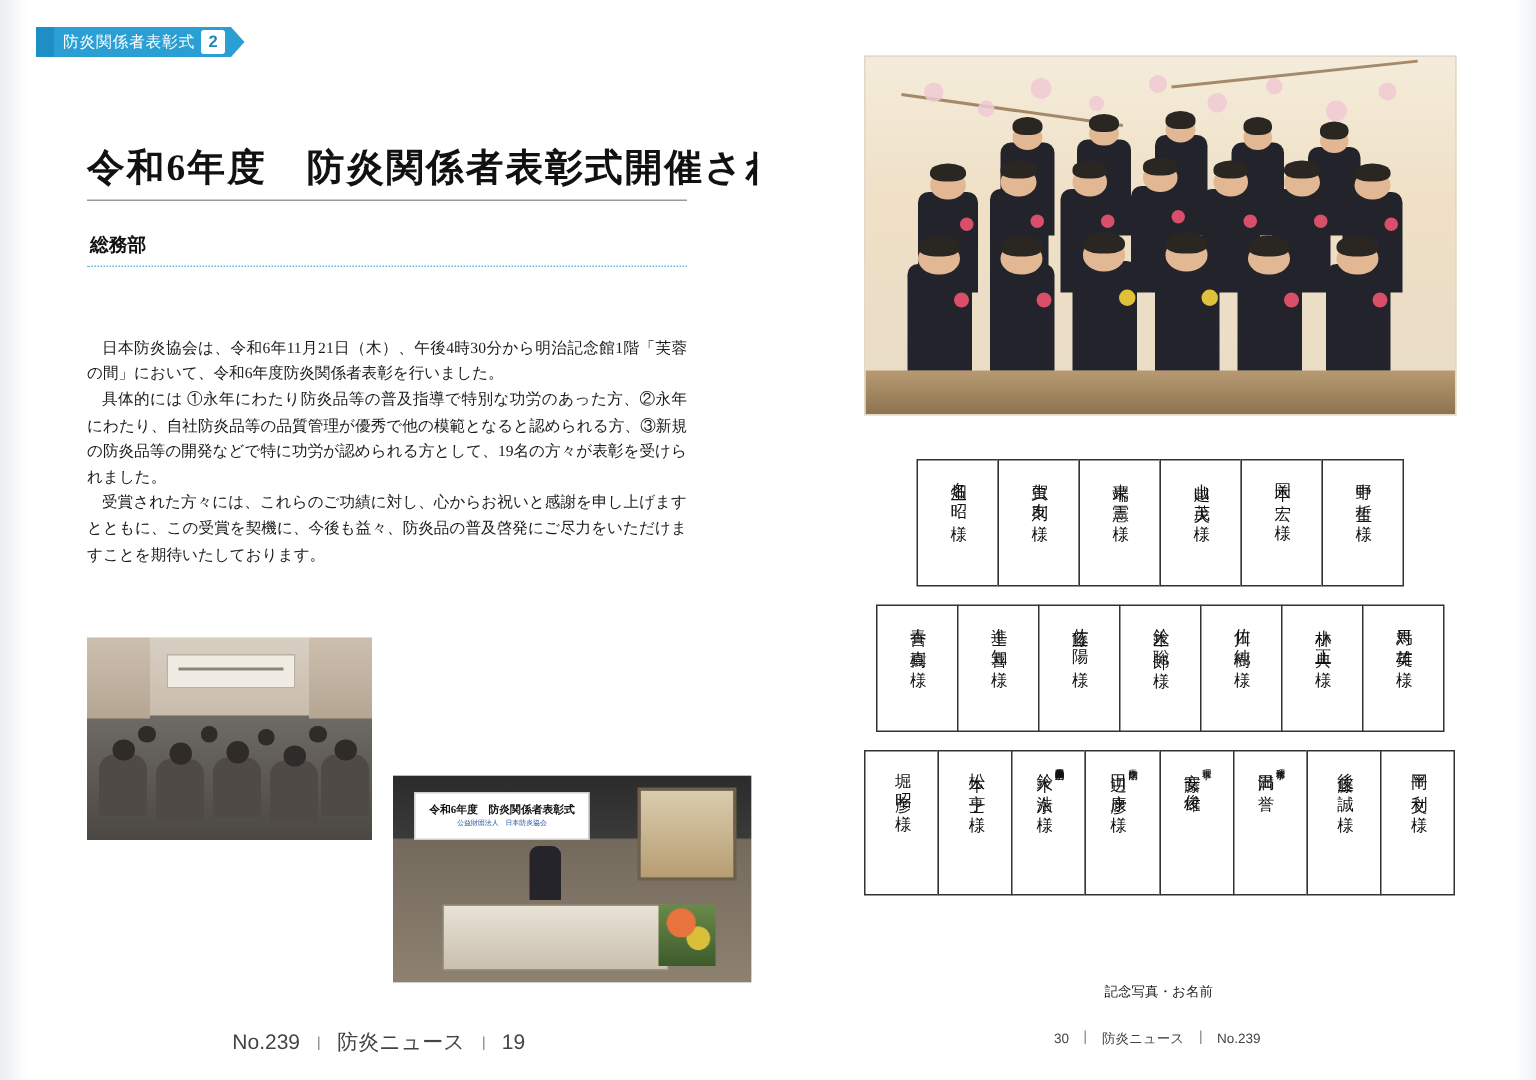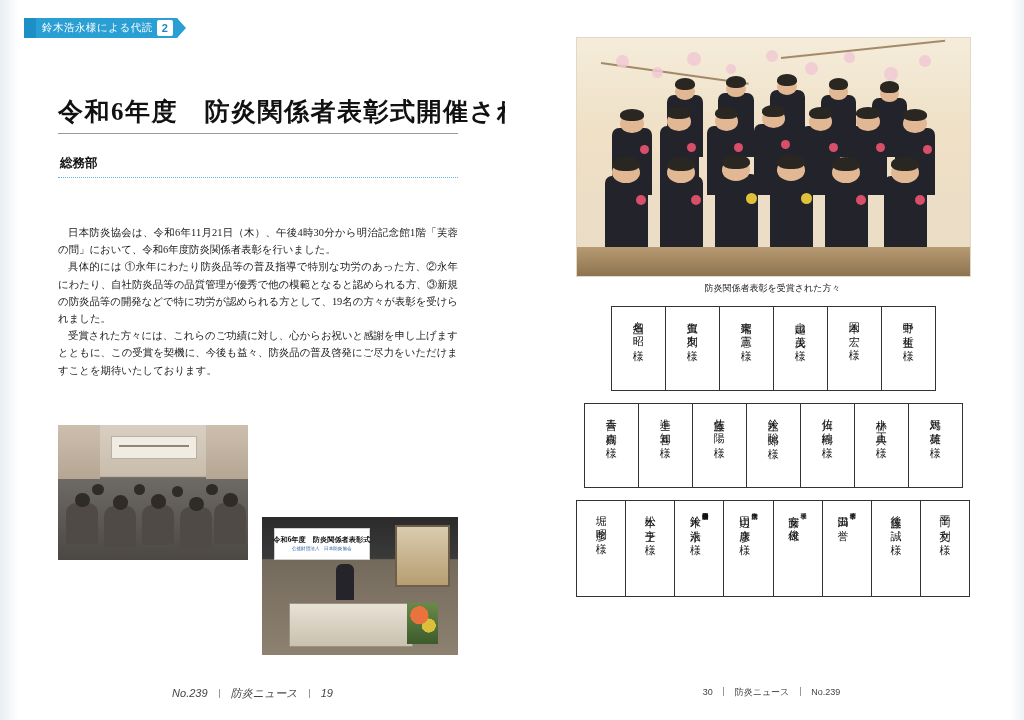--- a/index.html
+++ b/index.html
@@ -155,20 +155,21 @@
     left: 58px;
     top: 425px;
     width: 190px;
     height: 135px;
   }
   .photo-2 {
     left: 262px;
     top: 517px;
     width: 196px;
     height: 138px;
+    padding-left: 43px;
   }
   
   .hall {
     position: absolute;
     inset: 0;
     background: linear-gradient(to bottom, #d8cfc3 0%, #c9bcab 38%, #6e6a66 39%, #4b4743 100%);
   }
   .hall-screen {
     position: absolute;
     left: 28%;
@@ -272,24 +273,23 @@
     background: radial-gradient(circle at 40% 30%, #e8733c 0 26%, transparent 27%),
                 radial-gradient(circle at 70% 55%, #d9bf3a 0 22%, transparent 23%),
                 linear-gradient(to bottom, #6a8a4a, #3d5a2c);
   }
   .page-footer-left {
     position: absolute;
     left: 0;
     top: 686px;
     width: 505px;
     text-align: center;
-    font-size: 11px;
+    font-size: 14px;
     color: #444;
     font-family: "Liberation Sans", sans-serif;
-    font-style: italic;
   }
   .page-footer-left .sep {
     display: inline-block;
     width: 1px;
     height: 9px;
     background: #999;
     margin: 0 8px;
     vertical-align: -1px;
   }
   
@@ -462,21 +462,21 @@
 
 <div class="page-wrap">
 
   <div class="page-left">
     <div class="page-left-inner">
       <div class="left-gutter"></div>
 
       <div class="flag">
         <div class="flag-tail"></div>
         <div class="flag-body">
-          <span class="flag-text">鈴木浩永様による代読</span>
+          <span class="flag-text">防炎関係者表彰式</span>
           <span class="flag-num">2</span>
         </div>
         <div class="flag-arrow"></div>
       </div>
 
       <div class="article-title">令和6年度　防炎関係者表彰式開催される</div>
       <div class="title-rule"></div>
 
       <div class="dept-name">総務部</div>
       <div class="dept-rule"></div>
@@ -635,21 +635,20 @@
       <div class="gp-face" style="left:65%; top:52%; width:7%;  height:9%;"></div>
       <div class="gp-hair" style="left:65%; top:50%; width:7%;  height:6%;"></div>
       <div class="gp-ribbon" style="left:71%; top:66%; width:10px; height:10px; background:#d94f6a;"></div>
 
       <div class="gp-person" style="left:78%; top:58%; width:11%; height:30%;"></div>
       <div class="gp-face" style="left:80%; top:52%; width:7%;  height:9%;"></div>
       <div class="gp-hair" style="left:80%; top:50%; width:7%;  height:6%;"></div>
       <div class="gp-ribbon" style="left:86%; top:66%; width:10px; height:10px; background:#d94f6a;"></div>
     </div>
 
-    <div class="photo-caption">防炎関係者表彰を受賞された方々</div>
 
     <div class="name-tables">
 
       <div class="name-row row1">
         <div class="name-cell">
           <span class="vtext">名畑　昭一　様</span>
         </div>
         <div class="name-cell">
           <span class="vtext">虫賀　友則　様</span>
         </div>
@@ -717,20 +716,21 @@
         <div class="name-cell">
           <span class="vtext">後藤　誠一　様</span>
         </div>
         <div class="name-cell">
           <span class="vtext">平岡　利文　様</span>
         </div>
       </div>
 
     </div>
 
+    <div class="names-caption">記念写真・お名前</div>
 
     <div class="page-footer-right">
       <span>30</span>
       <span class="sep"></span>
       <span>防炎ニュース</span>
       <span class="sep"></span>
       <span>No.239</span>
     </div>
   </div>
 

